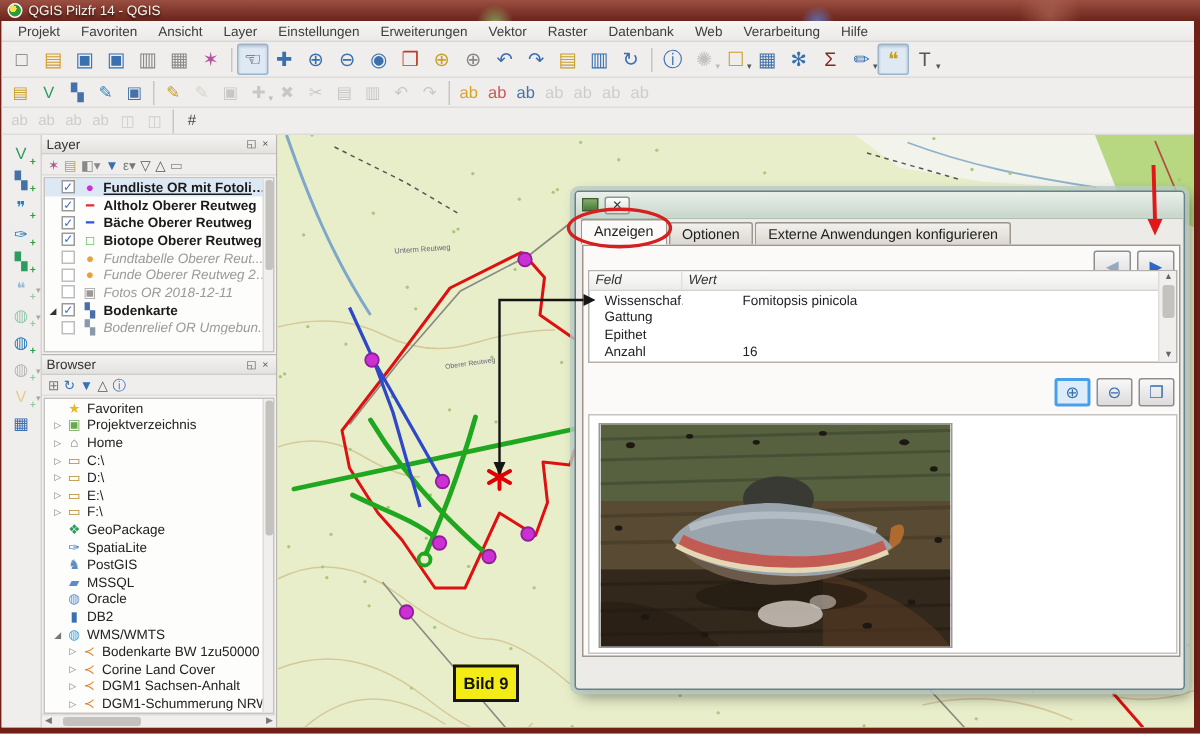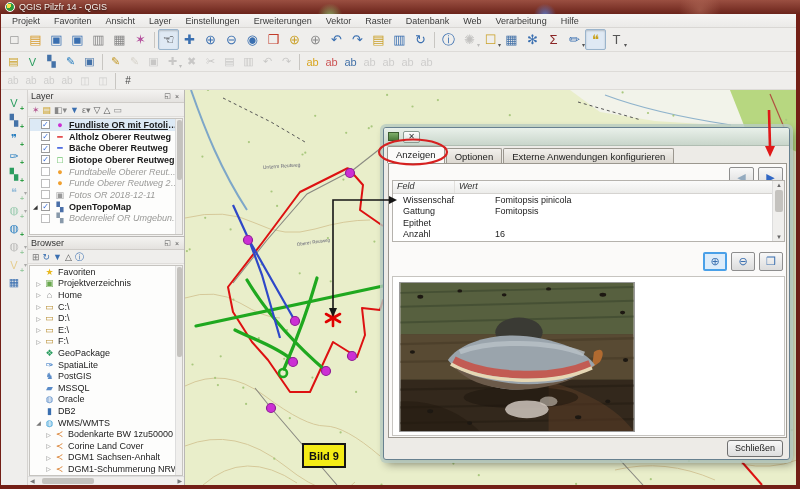--- a/index.html
+++ b/index.html
@@ -458,21 +458,21 @@
             <div class="lay-row">
               <span class="lay-exp"></span>
               <span class="chk off">✓</span>
               <span class="lay-ico" style="color: rgb(153, 153, 153);">▣</span>
               <span class="lay-label i">Fotos OR 2018-12-11</span>
             </div>
             <div class="lay-row">
               <span class="lay-exp">◢</span>
               <span class="chk">✓</span>
               <span class="lay-ico" style="color: rgb(74, 111, 168);">▚</span>
-              <span class="lay-label b">OpenTopoMap</span>
+              <span class="lay-label b">Bodenkarte</span>
             </div>
             <div class="lay-row">
               <span class="lay-exp"></span>
               <span class="chk off">✓</span>
               <span class="lay-ico" style="color: rgb(136, 153, 170);">▚</span>
               <span class="lay-label i">Bodenrelief OR Umgebun...</span>
             </div>
             <div class="vscroll">
               <div class="thumb" style="top:1px;height:60px;"></div>
             </div>
@@ -813,21 +813,20 @@
         <div class="c1">Feld</div>
         <div class="c2">Wert</div>
       </div>
       <div id="dtable-body">
           <div class="dtable-row">
             <div class="c1">Wissenschaf...</div>
             <div class="c2">Fomitopsis pinicola</div>
           </div>
           <div class="dtable-row">
             <div class="c1">Gattung</div>
-            <div class="c2">Fomitopsis</div>
           </div>
           <div class="dtable-row">
             <div class="c1">Epithet</div>
           </div>
           <div class="dtable-row">
             <div class="c1">Anzahl</div>
             <div class="c2">16</div>
           </div>
         </div>
       <div class="dt-scroll">
@@ -883,23 +882,20 @@
         <path d="M48,78 C60,60 95,50 128,54 C160,58 186,68 197,83 C180,96 150,106 118,108 C90,108 62,96 48,78 Z" fill="#9aa4ac"></path>
         <path d="M60,70 C90,58 150,58 186,72" stroke="#b9c2c8" stroke-width="5" fill="none" opacity=".8"></path>
         <path d="M54,78 C85,94 150,100 192,82" stroke="#c4574e" stroke-width="8" fill="none" opacity=".95"></path>
         <path d="M51,82 C82,100 150,106 194,86" stroke="#e6d7b4" stroke-width="3.5" fill="none"></path>
         <path d="M55,86 C90,104 150,110 192,90 C170,100 140,110 112,108 C85,106 66,98 55,86 Z" fill="#6b5a4a"></path>
         <ellipse cx="128" cy="128" rx="22" ry="9" fill="#cfc6bd" opacity=".85"></ellipse>
         <ellipse cx="150" cy="120" rx="9" ry="5" fill="#cfc6bd" opacity=".6"></ellipse>
       </svg>
     </div>
   </div>
-  <div class="dlg-bottom">
-    <div class="btn">Schließen</div>
-  </div>
 </div>
 
 <svg class="overlay-svg" width="800" height="489" viewBox="0 0 800 489">
   <ellipse cx="413" cy="152" rx="34" ry="12.5" fill="none" stroke="#d62020" stroke-width="2.2"></ellipse>
   <g>
     <path d="M769,110 L770,147" stroke="#e01818" stroke-width="2.6" fill="none"></path>
     <path d="M765,146 L775,146 L770,157 Z" fill="#e01818"></path>
   </g>
   <g>
     <path d="M333,311 L333,200 L389,200" stroke="#151515" stroke-width="1.6" fill="none"></path>

